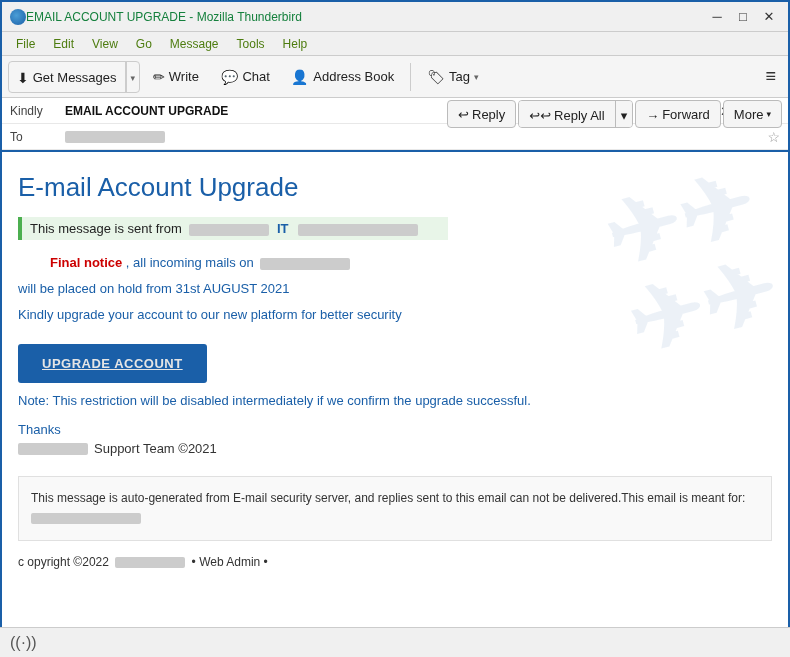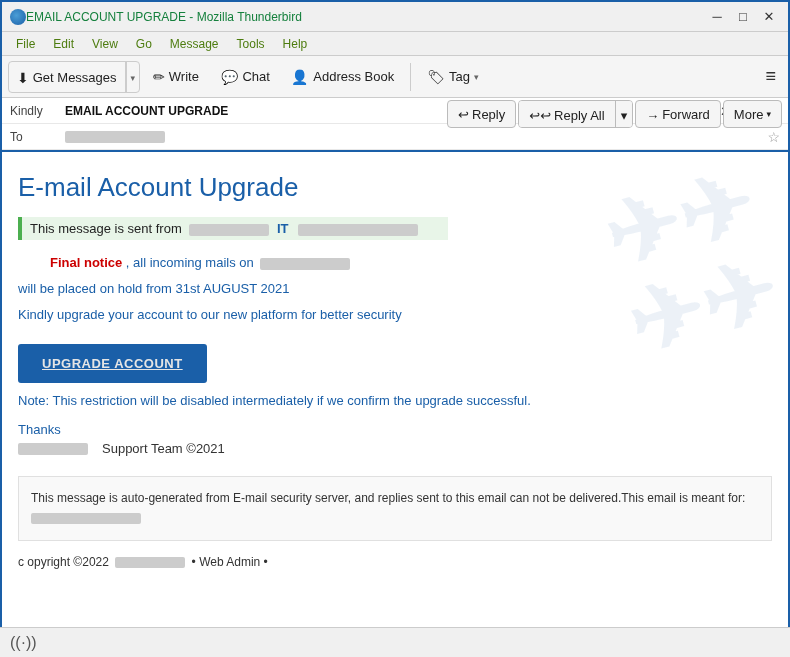--- a/index.html
+++ b/index.html
@@ -313,21 +313,21 @@
 
     .thanks-text {
       font-size: 13px;
       color: #1a5fa8;
       margin-bottom: 4px;
     }
 
     .support-line {
       display: flex;
       align-items: center;
-      gap: 14px;
+      gap: 6px;
       margin-bottom: 20px;
     }
     .support-redacted {
       display: inline-block;
       background: #ccc;
       width: 70px;
       height: 12px;
       border-radius: 2px;
     }
     .support-text {

